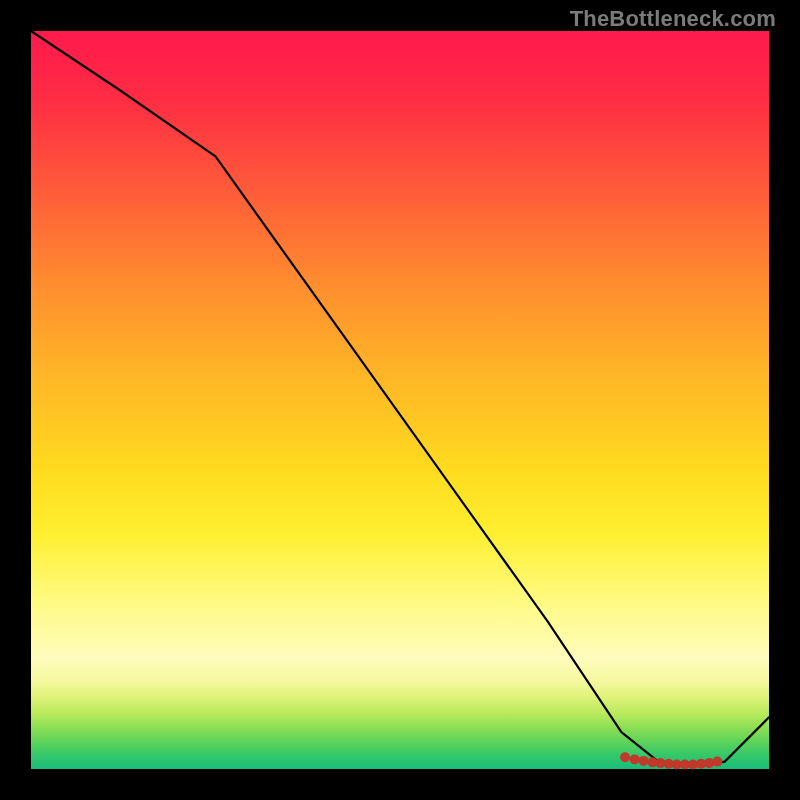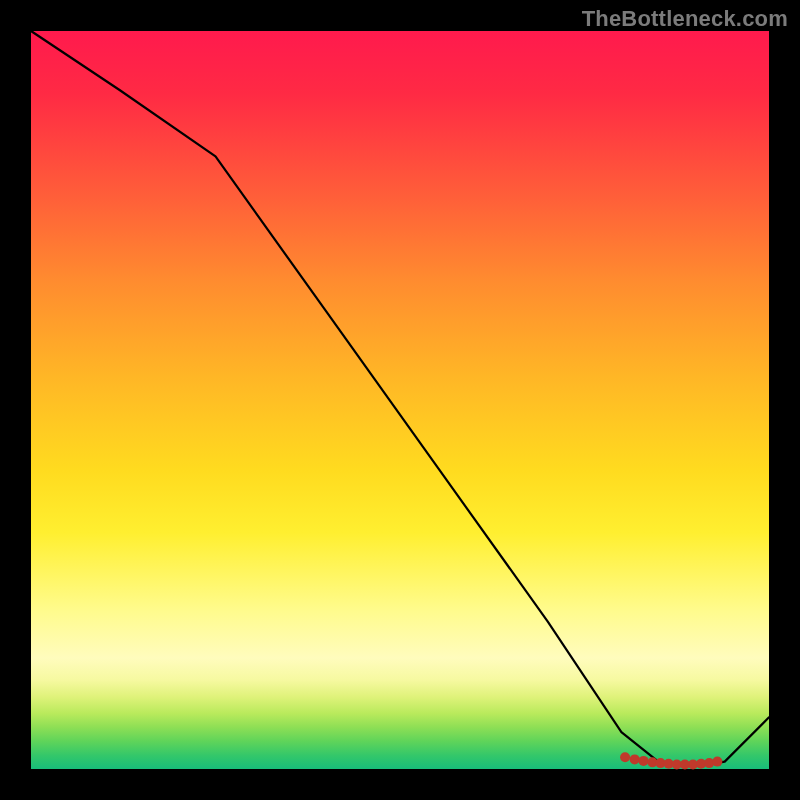--- a/index.html
+++ b/index.html
@@ -60,21 +60,21 @@
       #b9ea5c 50%,
       #8fdf55 62%,
       #5fd45a 75%,
       #33c76a 88%,
       #18bd7a 100%
     );
   }
   .attribution {
     position: absolute;
     top: 6px;
-    right: 12px;
+    right: 24px;
     color: #7b7b7b;
     font-size: 22px;
     font-weight: 600;
     letter-spacing: 0.2px;
     user-select: none;
   }
   
   svg.overlay {
     position: absolute;
     left: 0;

